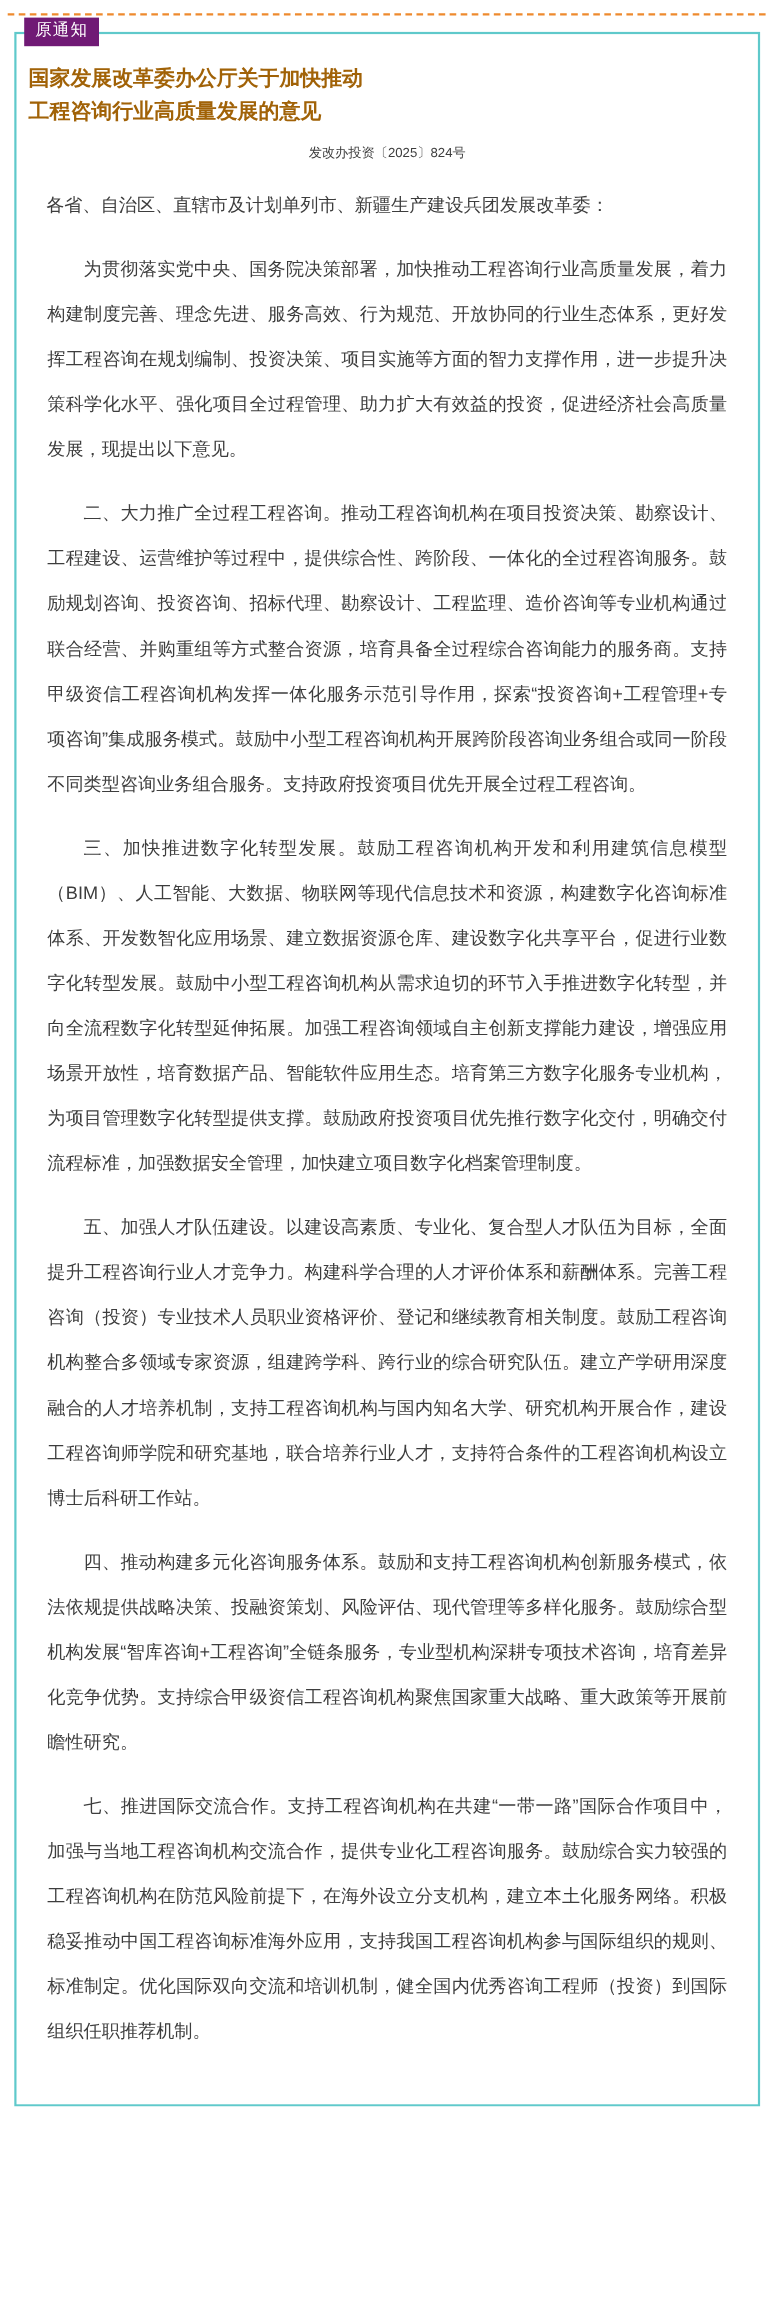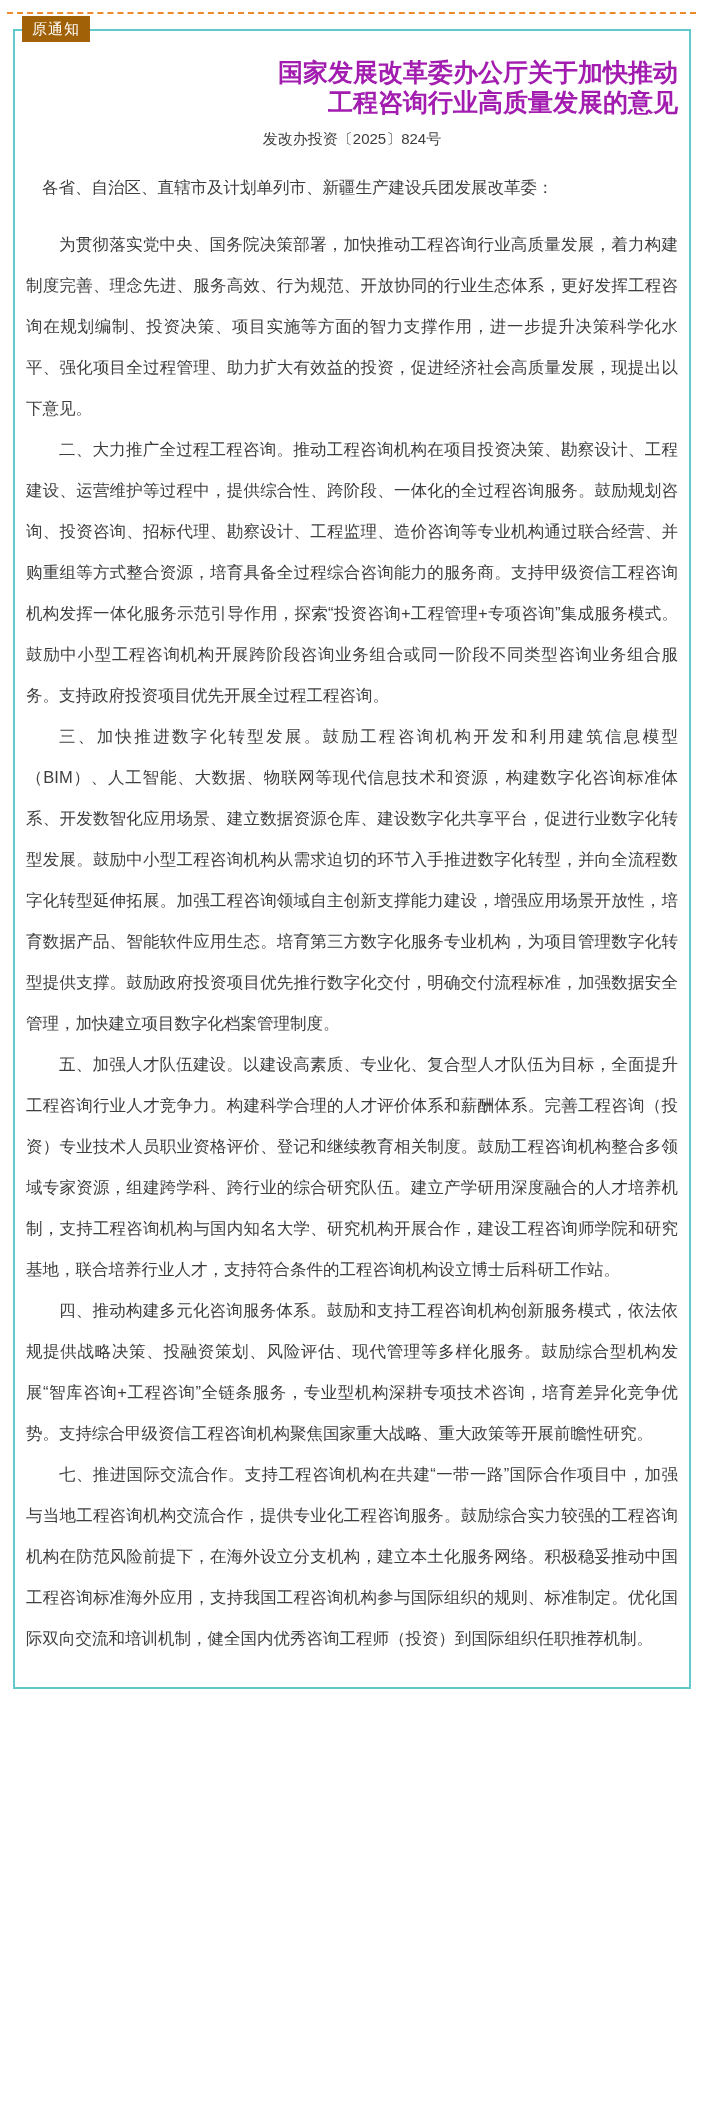--- a/index.html
+++ b/index.html
@@ -25,55 +25,56 @@
     margin: 15px 12px 0 13px;
     border: 2px solid #5fc9cb;
     padding: 26px 11px 28px 11px;
     box-sizing: border-box;
     background: #ffffff;
   }
   .notice-tag {
     position: absolute;
     top: -15px;
     left: 7px;
-    background: #a16207;
+    background: #701a75;
     color: #ffffff;
     font-size: 15px;
     line-height: 17px;
     padding: 4px 10px 5px 10px;
     letter-spacing: 1px;
+    font-family: Liberation Mono, monospace;
   }
   .doc-title {
-    text-align: right;
-    font-size: 25px;
+    text-align: left;
+    font-size: 19px;
     font-weight: 600;
-    color: #a21caf;
+    color: #a16207;
     line-height: 30px;
     margin: 0;
   }
   .doc-number {
     text-align: center;
-    font-size: 15px;
+    font-size: 12px;
     color: #3d3d3d;
     margin-top: 10px;
     margin-bottom: 16px;
     line-height: 24px;
   }
   .body-text {
     font-size: 16.5px;
     color: #3d3d3d;
     line-height: 41px;
     text-align: justify;
   }
   .salutation {
     margin: 16px;
     text-indent: 0;
   }
   .paragraphs p {
-    margin: 0;
+    margin: 17px;
     text-indent: 2em;
   }
 </style>
 </head>
 <body>
 
 <div class="page">
 
   <div class="dash-divider top"></div>
 

